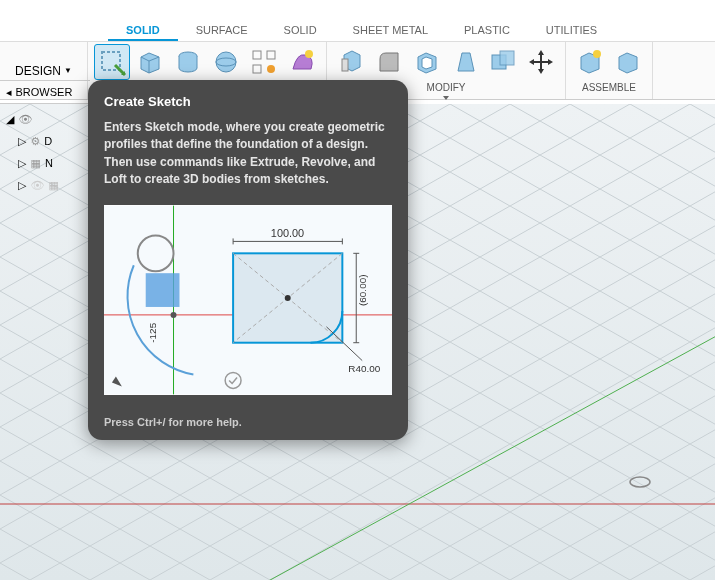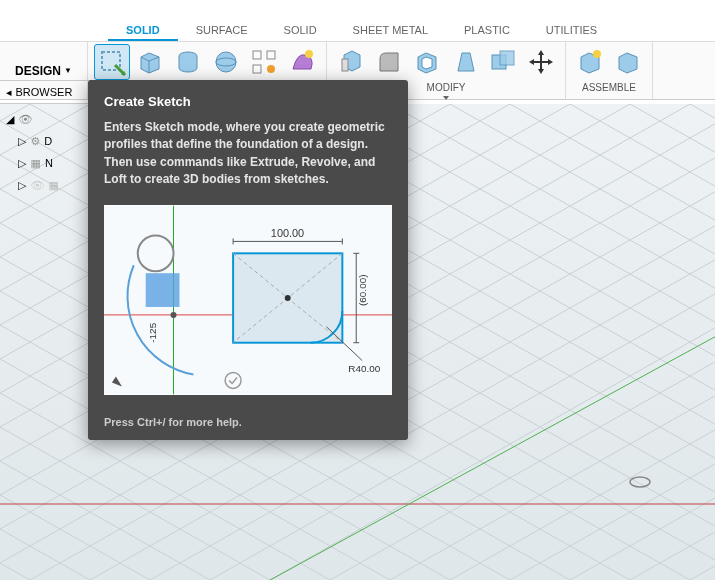--- a/index.html
+++ b/index.html
@@ -4,36 +4,36 @@
 <style>
 * { margin: 0; padding: 0; box-sizing: border-box; font-family: Arial, sans-serif; }
 body { width: 715px; height: 580px; overflow: hidden; background: #fff; position: relative; }
 
 .tabs { display: flex; height: 22px; font-size: 11px; color: #666; border-bottom: 1px solid #ddd; margin-top: 20px; }
 .tabs .spacer { width: 108px; }
 .tab { padding: 4px 18px; cursor: pointer; }
 .tab.active { color: #0696D7; border-bottom: 2px solid #0696D7; font-weight: bold; }
 
 .ribbon { display: flex; height: 58px; background: #fafafa; border-bottom: 1px solid #ccc; }
-.design-btn { width: 88px; display: flex; align-items: center; justify-content: center; border-right: 1px solid #ddd; font-size: 12px; font-weight: bold; cursor: pointer; }
+.design-btn { width: 88px; display: flex; align-items: center; justify-content: center; border-right: 1px solid #ddd; font-size: 12px; font-weight: normal; cursor: pointer; }
 .design-btn .dd { margin-left: 3px; font-size: 8px; }
 .group { display: flex; flex-direction: column; align-items: center; border-right: 1px solid #ddd; padding: 0 6px; }
 .group-icons { display: flex; gap: 2px; padding-top: 2px; }
 .group-label { font-size: 10px; color: #555; padding: 2px 0; display: flex; align-items: center; gap: 3px; flex-direction: column; }
 .tool { width: 36px; height: 36px; display: flex; align-items: center; justify-content: center; cursor: pointer; border-radius: 3px; }
 .tool.sel { background: #d0e8f5; border: 1px solid #0696D7; }
 
 .browser-bar { position: absolute; left: 0; top: 80px; width: 90px; height: 24px; border-top: 1px solid #ccc; border-bottom: 1px solid #ccc; display: flex; align-items: center; font-size: 11px; padding-left: 6px; gap: 4px; }
 .browser-tree { position: absolute; left: 0; top: 104px; width: 90px; padding: 4px; }
 .tree-row { display: flex; align-items: center; gap: 4px; height: 22px; font-size: 11px; padding-left: 2px; }
 
 .canvas { position: absolute; left: 0; top: 104px; right: 0; bottom: 0; background: linear-gradient(#eef2f4, #dfe7ea); z-index: -1; }
 .canvas svg { width: 100%; height: 100%; }
 
-.tooltip { position: absolute; left: 88px; top: 80px; width: 320px; background: #4a4a4a; color: #eee; border-radius: 3px; box-shadow: 0 4px 18px rgba(0,0,0,.4); padding: 14px 16px 12px; font-size: 12px; z-index: 30; }
+.tooltip { position: absolute; left: 88px; top: 80px; width: 320px; background: #4a4a4a; color: #eee; border-radius: 14px; box-shadow: 0 4px 18px rgba(0,0,0,.4); padding: 14px 16px 12px; font-size: 12px; z-index: 30; }
 .tooltip .title { font-weight: bold; font-size: 13px; margin-bottom: 10px; color: #fff; }
 .tooltip p { line-height: 1.45; margin-bottom: 10px; font-weight: bold; color: #e5e5e5; }
 .tooltip .preview { width: 100%; height: 190px; background: #fff; margin: 6px 0 18px; }
 .tooltip .footer { font-size: 11px; color: #ccc; font-weight: bold; }
 
 .ico-tri { width:0;height:0;border-left:3px solid transparent;border-right:3px solid transparent;border-top:4px solid #666; display:inline-block;}
 </style>
 </head>
 <body>
 

